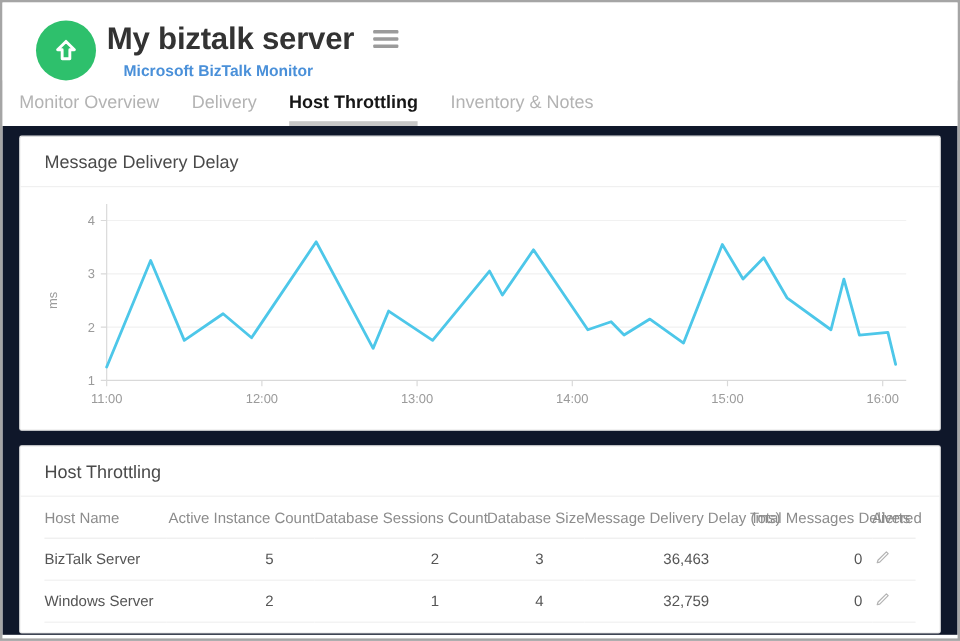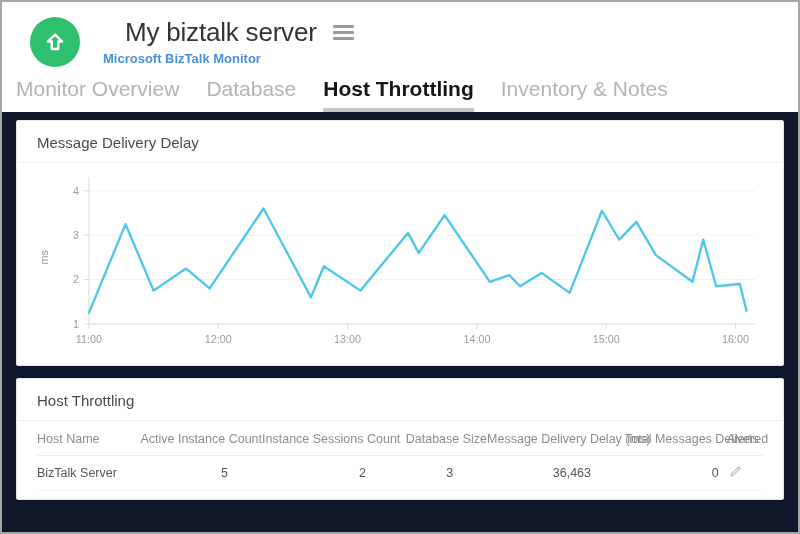--- a/index.html
+++ b/index.html
@@ -13,28 +13,28 @@
   }
   
   .header { padding: 15px 0 0 28px; background: #fff; display: flex; align-items: flex-start; }
   .avatar {
     width: 50px; height: 50px; border-radius: 50%;
     display: flex; align-items: center; justify-content: center;
     flex: 0 0 auto;
   }
   .header-text { margin-left: 9px; }
   .title-row { display: flex; align-items: center; }
-  .page-title { font-size: 26px; color: #333; font-weight: 400; letter-spacing: -0.2px; margin-left: 36px; }
+  .page-title { font-size: 26px; color: #333; font-weight: 700; letter-spacing: -0.2px; }
   .hamburger { margin-left: 14px; cursor: pointer; padding: 4px 2px; }
   .hamburger div { width: 21px; height: 3px; background: #9b9b9b; margin: 3px 0; border-radius: 1px; }
   .subtitle { font-size: 13px; font-weight: 600; margin-top: 3px; margin-left: 14px; cursor: pointer; }
   
   .tab-bar { display: flex; gap: 27px; padding: 10px 0 0 14px; }
   .tab {
-    font-size: 21px; color: #b3b3b3; cursor: pointer;
+    font-size: 15px; color: #b3b3b3; cursor: pointer;
     padding-bottom: 7px; border-bottom: 4px solid transparent; white-space: nowrap;
   }
   .tab.active { color: #161616; font-weight: 600; border-bottom-color: #c7c7c7; }
   
   .content { background: #0f172a; padding: 8px 14px 14px; height: 424px; overflow: hidden; }
   .card { background: #fff; border: 1px solid #e6e6e6; border-radius: 2px; }
   .card + .card { margin-top: 12px; }
   .card-title {
     font-size: 15px; color: #4a4a4a; padding: 13px 20px 11px;
     border-bottom: 1px solid #f0f0f0;
@@ -74,21 +74,21 @@
           <div></div>
           <div></div>
       </span>
     </div>
     <div class="subtitle" style="color: rgb(74, 144, 217);">Microsoft BizTalk Monitor</div>
   </div>
 </div>
 
 <div class="tab-bar">
     <span class="tab">Monitor Overview</span>
-    <span class="tab">Database</span>
+    <span class="tab">Delivery</span>
     <span class="tab active">Host Throttling</span>
     <span class="tab">Inventory &amp; Notes</span>
   </div>
 
 <div class="content">
 
   <div class="card">
     <div class="card-title">Message Delivery Delay</div>
     <div class="chart-wrap">
       <svg viewBox="0 0 745 192">
@@ -133,37 +133,48 @@
             <col class="c2">
             <col class="c3">
           <col class="c4">
             <col class="c5">
             <col class="c6">
         </colgroup>
         <thead>
             <tr>
               <th class="col-0">Host Name</th>
               <th class="num col-1">Active Instance Count</th>
-              <th class="num col-2">Instance Sessions Count</th>
+              <th class="num col-2">Database Sessions Count</th>
               <th class="num col-3">Database Size</th>
               <th class="num col-4">Message Delivery Delay (ms)</th>
               <th class="num col-5">Total Messages Delivered</th>
               <th class="col-6">Alerts</th>
             </tr>
           </thead>
         <tbody>
             <tr>
               <td>BizTalk Server</td>
               <td class="num">5</td>
               <td class="num">2</td>
               <td class="num">3</td>
               <td class="num">36,463</td>
               <td class="num inset-sm">0</td>
               <td><span class="action-btn"><svg width="13" height="13" viewBox="0 0 14 14">
                     <path d="M2.2 11.8 L2.8 9.6 L10.4 2 L12 3.6 L4.4 11.2 Z" fill="none" stroke="#b3b3b3" stroke-width="1.1" stroke-linejoin="round"></path>
                   </svg></span></td>
             </tr>
+            <tr>
+              <td>Windows Server</td>
+              <td class="num">2</td>
+              <td class="num">1</td>
+              <td class="num">4</td>
+              <td class="num">32,759</td>
+              <td class="num inset-sm">0</td>
+              <td><span class="action-btn"><svg width="13" height="13" viewBox="0 0 14 14">
+                    <path d="M2.2 11.8 L2.8 9.6 L10.4 2 L12 3.6 L4.4 11.2 Z" fill="none" stroke="#b3b3b3" stroke-width="1.1" stroke-linejoin="round"></path>
+                  </svg></span></td>
+            </tr>
           </tbody>
       </table>
     </div>
   </div>
 
 </div>
 
 </body></html>

